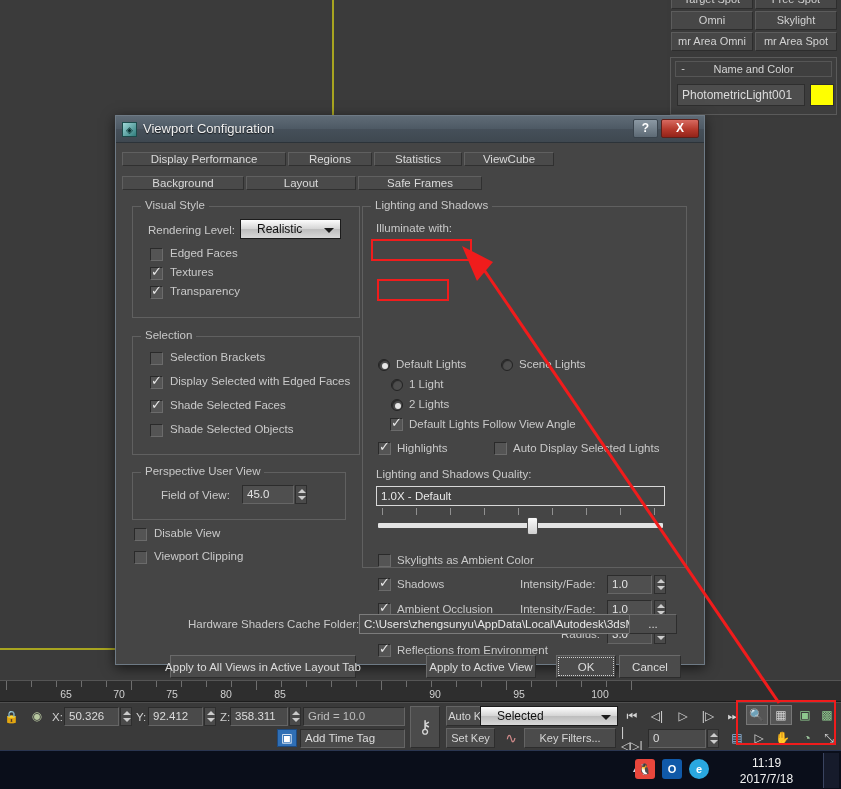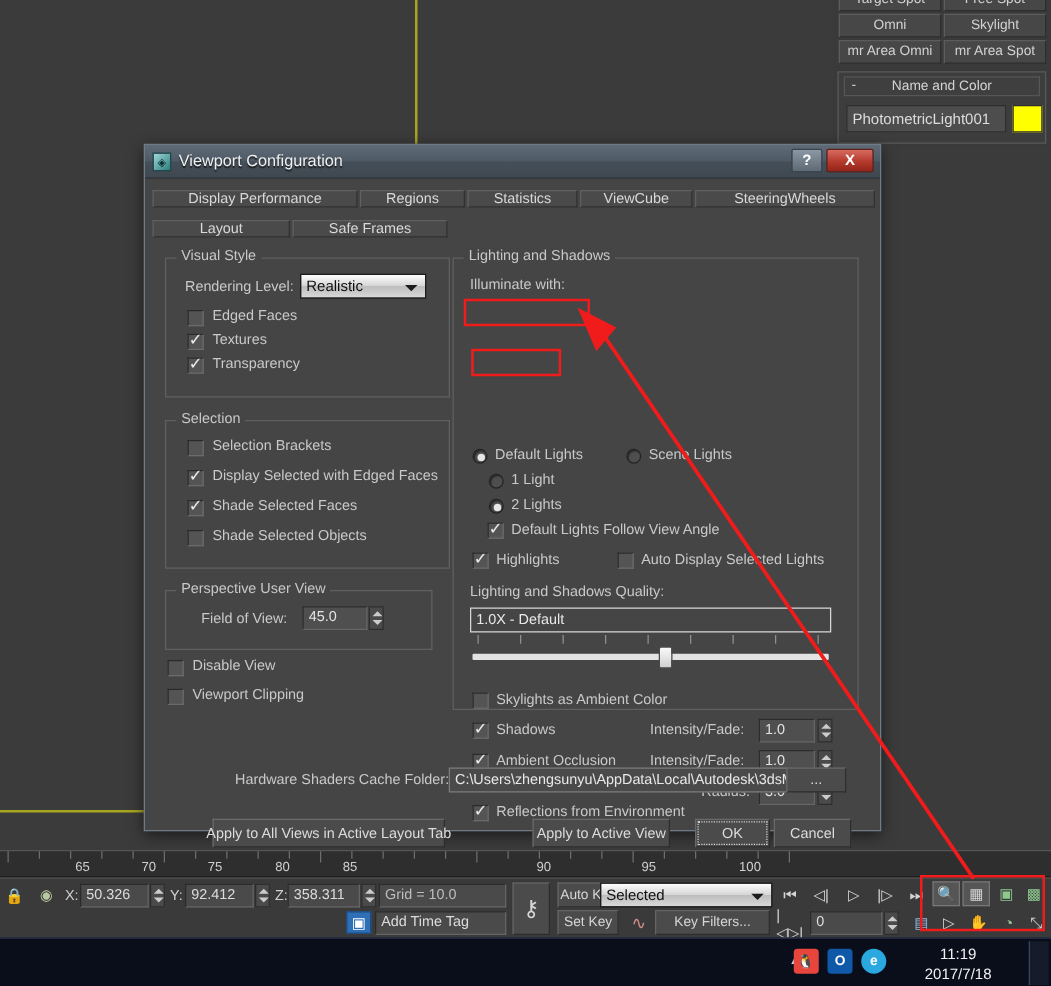--- a/index.html
+++ b/index.html
@@ -139,21 +139,21 @@
         box-shadow: inset 1px 1px 1px rgba(0,0,0,0.5); }
   .rb.on::after {
     content: ""; position: absolute; left: 3px; top: 3px;
     width: 6px; height: 6px; border-radius: 50%; background: #e6e6e6;
   }
 
   .combo {
     position: absolute; height: 20px;
     background: linear-gradient(to bottom, #fdfdfd, #d4d4d4 50%, #bdbdbd 51%, #d8d8d8);
     border: 1px solid #1b1b1b;
-    color: #101010; font-size: 12px; line-height: 18px; padding-left: 4px;
+    color: #101010; font-size: 12px; line-height: 18px; padding-left: 16px;
   }
   .combo .arrow {
     position: absolute; right: 6px; top: 8px;
     border-left: 5px solid transparent; border-right: 5px solid transparent;
     border-top: 5px solid #1b1b1b;
   }
 
   .spinfield {
     position: absolute; height: 19px; background: #4f4f4f;
     border: 1px solid #2c2c2c; border-right-color: #666; border-bottom-color: #666;
@@ -297,23 +297,23 @@
       <div class="title-text">Viewport Configuration</div>
       <div class="btn-help">?</div>
       <div class="btn-close">X</div>
     </div>
 
     <div class="tabrow tabrow1">
       <div class="tab" style="width:164px">Display Performance</div>
       <div class="tab" style="width:84px">Regions</div>
       <div class="tab" style="width:88px">Statistics</div>
       <div class="tab" style="width:90px">ViewCube</div>
-      <div class="tab" style="width:144px">SteeringWheels</div>
     </div>
     <div class="tabrow tabrow2">
+      <div class="tab" style="width:122px">Background</div>
       <div class="tab" style="width:110px">Layout</div>
       <div class="tab" style="width:124px">Safe Frames</div>
     </div>
 
     <div class="dlgbody">
 
       <div class="groupbox" style="left:16px; top:12px; width:228px; height:112px;">
         <span class="grouplabel">Visual Style</span>
       </div>
       <span class="lbl" style="left:32px; top:30px;">Rendering Level:</span>

